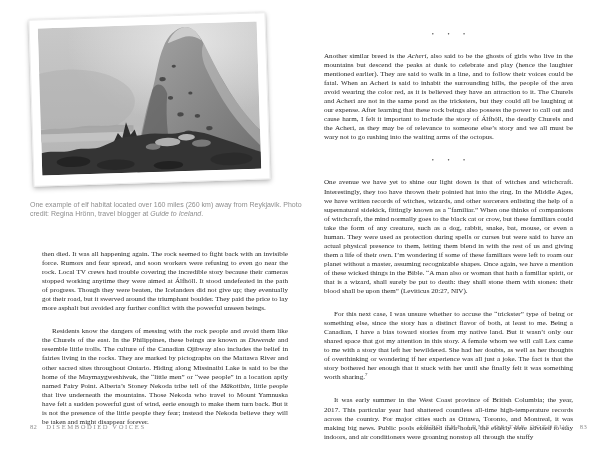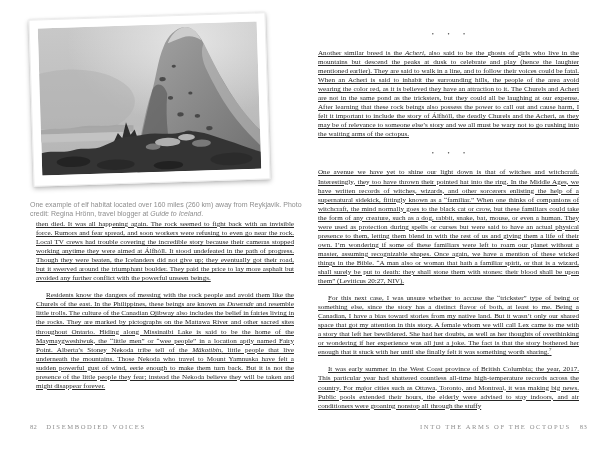--- a/index.html
+++ b/index.html
@@ -14,25 +14,25 @@
     border:1px solid #ededed;
     box-shadow:0 2px 5px rgba(0,0,0,0.28), 0 0 2px rgba(0,0,0,0.12);
     transform:rotate(-1.8deg);
   }
   .photo { display:block; width:219px; height:147px; }
   .caption {
     position:absolute; left:30px; top:201px; width:274px; margin:0;
     font-family:"Liberation Sans", sans-serif;
     font-size:7px; line-height:8.7px; color:#8e8e8e;
   }
-  .left-body  { position:absolute; left:28px;  top:212px; width:274px; }
+  .left-body  { position:absolute; left:28px;  top:236px; width:274px; }
   .right-col  { position:absolute; left:310px; top:30px;  width:277px; }
   .para {
-    margin:8px; font-size:7.1px; line-height:9.05px; color:#262626;
-    text-align:justify; text-justify:inter-word;text-decoration:underline;
+    margin:14px; font-size:7.1px; line-height:9.05px; color:#262626;
+    text-align:justify; text-justify:inter-word;
   }
   .para.indent { text-indent:10px; }
   .divider {
     height:8px; line-height:8px; text-align:center;
     font-size:6px; letter-spacing:6px; padding-left:6px;
     color:#555555; margin:0 0 11px 0;
   }
   .divider.mid { margin:10px 0 11px 0; }
   sup { font-size:4.8px; line-height:0; vertical-align:super; }
   i { font-style:italic; }

